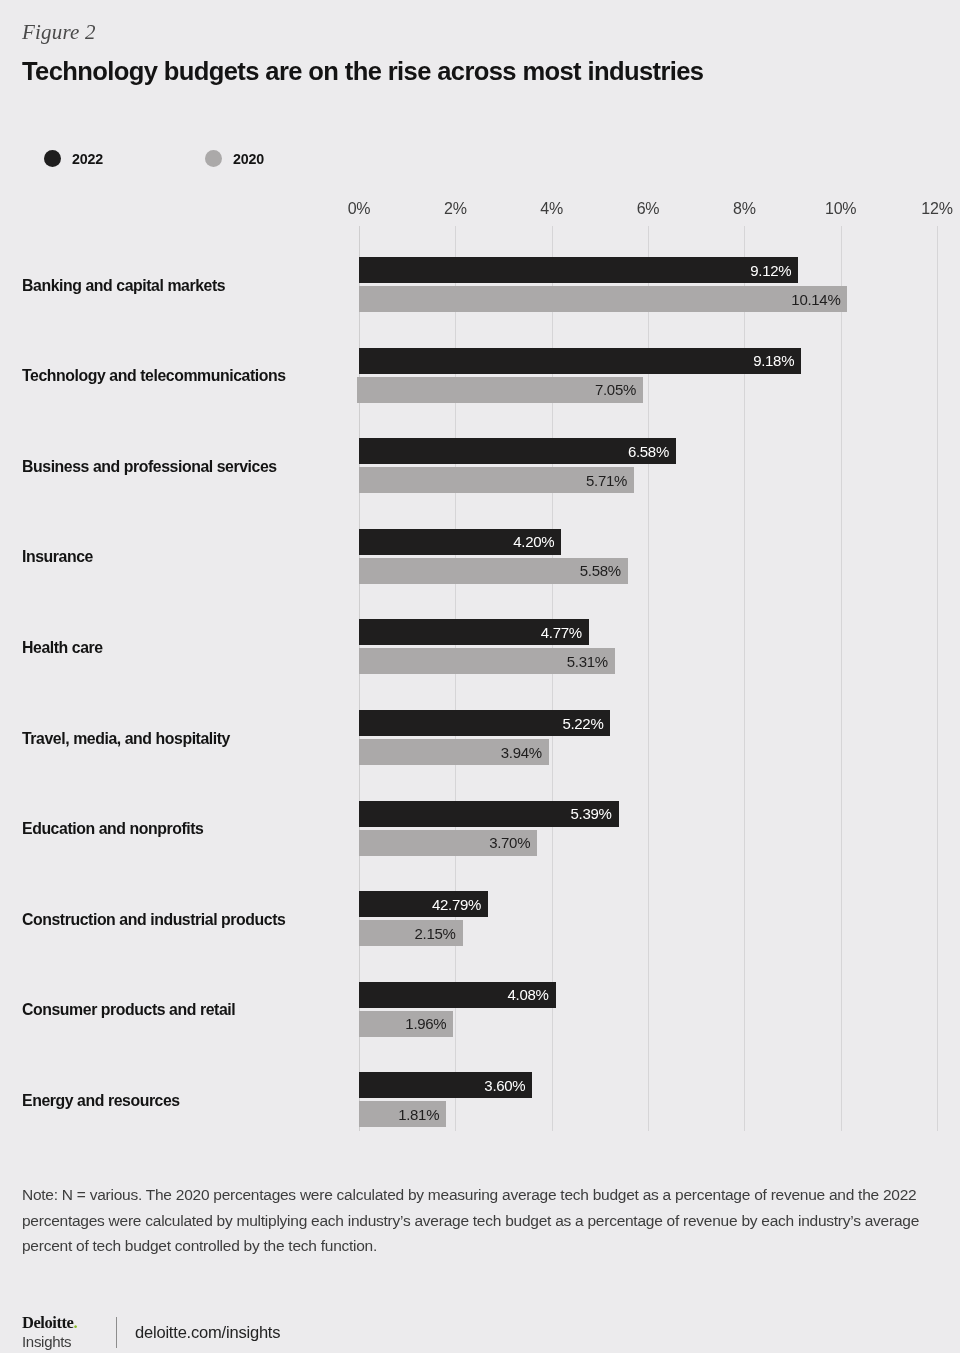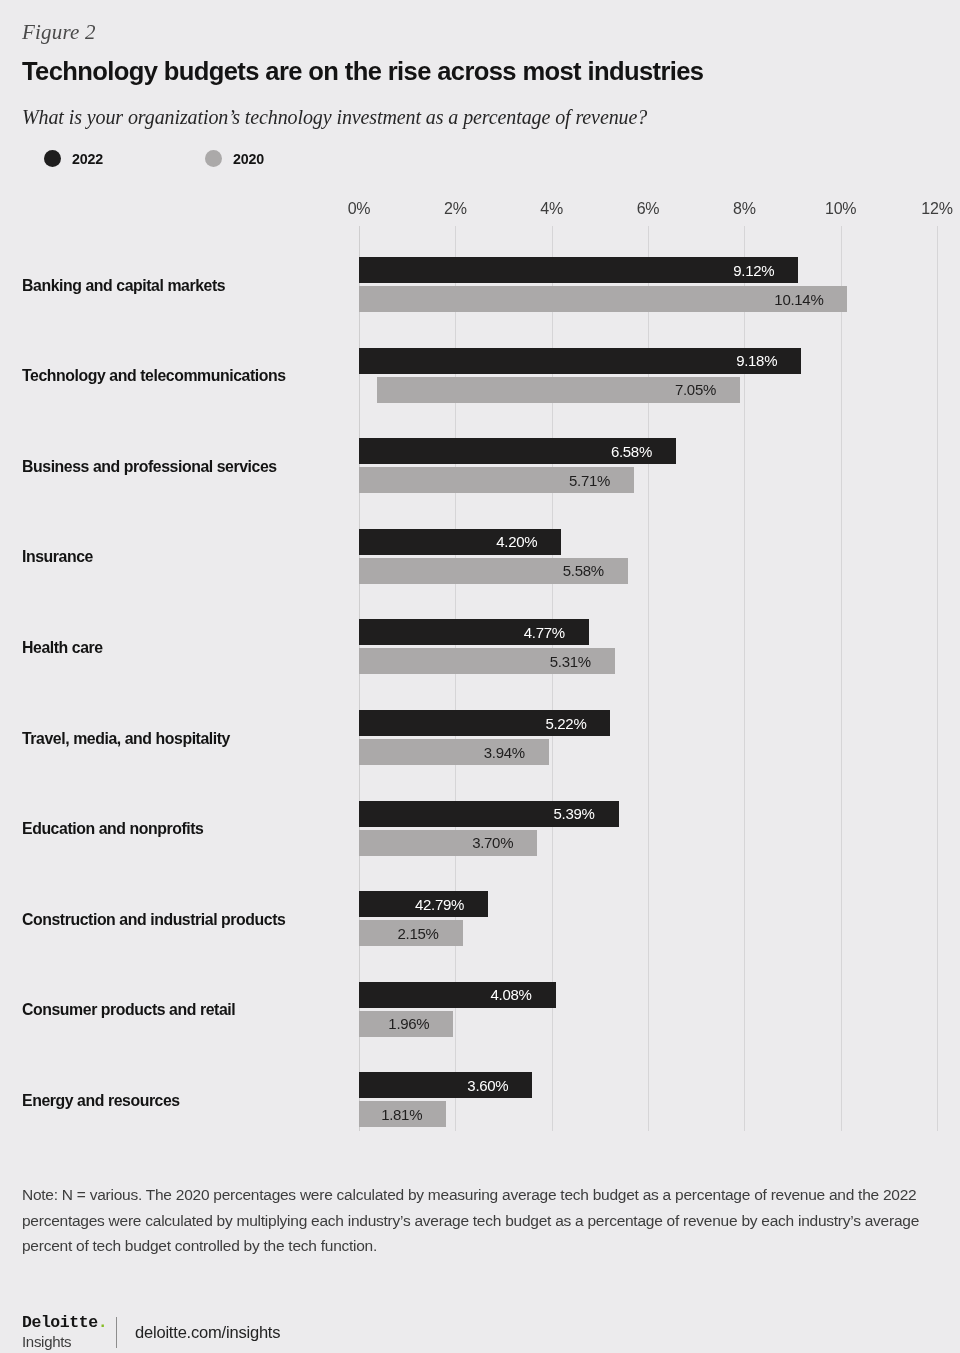--- a/index.html
+++ b/index.html
@@ -146,21 +146,21 @@
     box-sizing: border-box;
     display: flex;
     align-items: center;
     justify-content: flex-end;
   }
   .bar.s2022 { background: #1f1e1e; }
   .bar.s2020 { background: #aba9a9; }
   .bar-value {
     font-size: 15px;
     letter-spacing: -0.3px;
-    padding-right: 24px;
+    padding-right: 7px;
     white-space: nowrap;
   }
   .bar.s2022 .bar-value { color: #ffffff; }
   .bar.s2020 .bar-value { color: #1f1e1e; }
 
   
   .note {
     position: absolute;
     left: 22px;
     top: 1182px;
@@ -184,21 +184,21 @@
     top: 1314px;
     display: flex;
     align-items: center;
     height: 36px;
   }
   .logo-block {
     width: 80px;
     line-height: 1;
   }
   .logo-deloitte {
-    font-family: Liberation Mono, monospace;
+    font-family: Liberation Serif, serif;
     font-weight: bold;
     font-size: 16.5px;
     color: #141414;
     letter-spacing: -0.45px;
   }
   .logo-dot { color: #86bc25; }
   .logo-insights {
     font-family: "Liberation Sans", sans-serif;
     font-size: 15px;
     color: #3d3d3d;
@@ -217,21 +217,20 @@
     letter-spacing: -0.2px;
   }
 </style>
 </head>
 <body>
 
 <div class="figure-wrap">
 
   <div class="fig-label">Figure 2</div>
   <div class="fig-title">Technology budgets are on the rise across most industries</div>
-  <div class="fig-sub">What is your organization’s technology investment as a percentage of revenue?</div>
 
   <div class="legend" id="legend-root">
       <div class="legend-item">
         <span class="legend-dot s2022" style="background: rgb(31, 30, 30);"></span>
         <span class="legend-text">2022</span>
       </div>
       <div class="legend-item">
         <span class="legend-dot s2020" style="background: rgb(171, 169, 169);"></span>
         <span class="legend-text">2020</span>
       </div>
@@ -262,21 +261,21 @@
           </div>
           <div class="bar s2020" style="left: 359px; top: 286px; width: 488.444px; background: rgb(171, 169, 169);">
             <span class="bar-value">10.14%</span>
           </div>
         </div>
         <div class="bar-group" style="top: 0px;">
           <div class="cat-label" style="top: 366.1px;">Technology and telecommunications</div>
           <div class="bar s2022" style="left: 359px; top: 347.6px; width: 442.201px; background: rgb(31, 30, 30);">
             <span class="bar-value">9.18%</span>
           </div>
-          <div class="bar s2020" style="left: 377px; top: 376.6px; width: 363px; background: rgb(171, 169, 169);">
+          <div class="bar s2020" style="left: 357px; top: 376.6px; width: 286px; background: rgb(171, 169, 169);">
             <span class="bar-value">7.05%</span>
           </div>
         </div>
         <div class="bar-group" style="top: 0px;">
           <div class="cat-label" style="top: 456.7px;">Business and professional services</div>
           <div class="bar s2022" style="left: 359px; top: 438.2px; width: 316.959px; background: rgb(31, 30, 30);">
             <span class="bar-value">6.58%</span>
           </div>
           <div class="bar s2020" style="left: 359px; top: 467.2px; width: 275.051px; background: rgb(171, 169, 169);">
             <span class="bar-value">5.71%</span>

